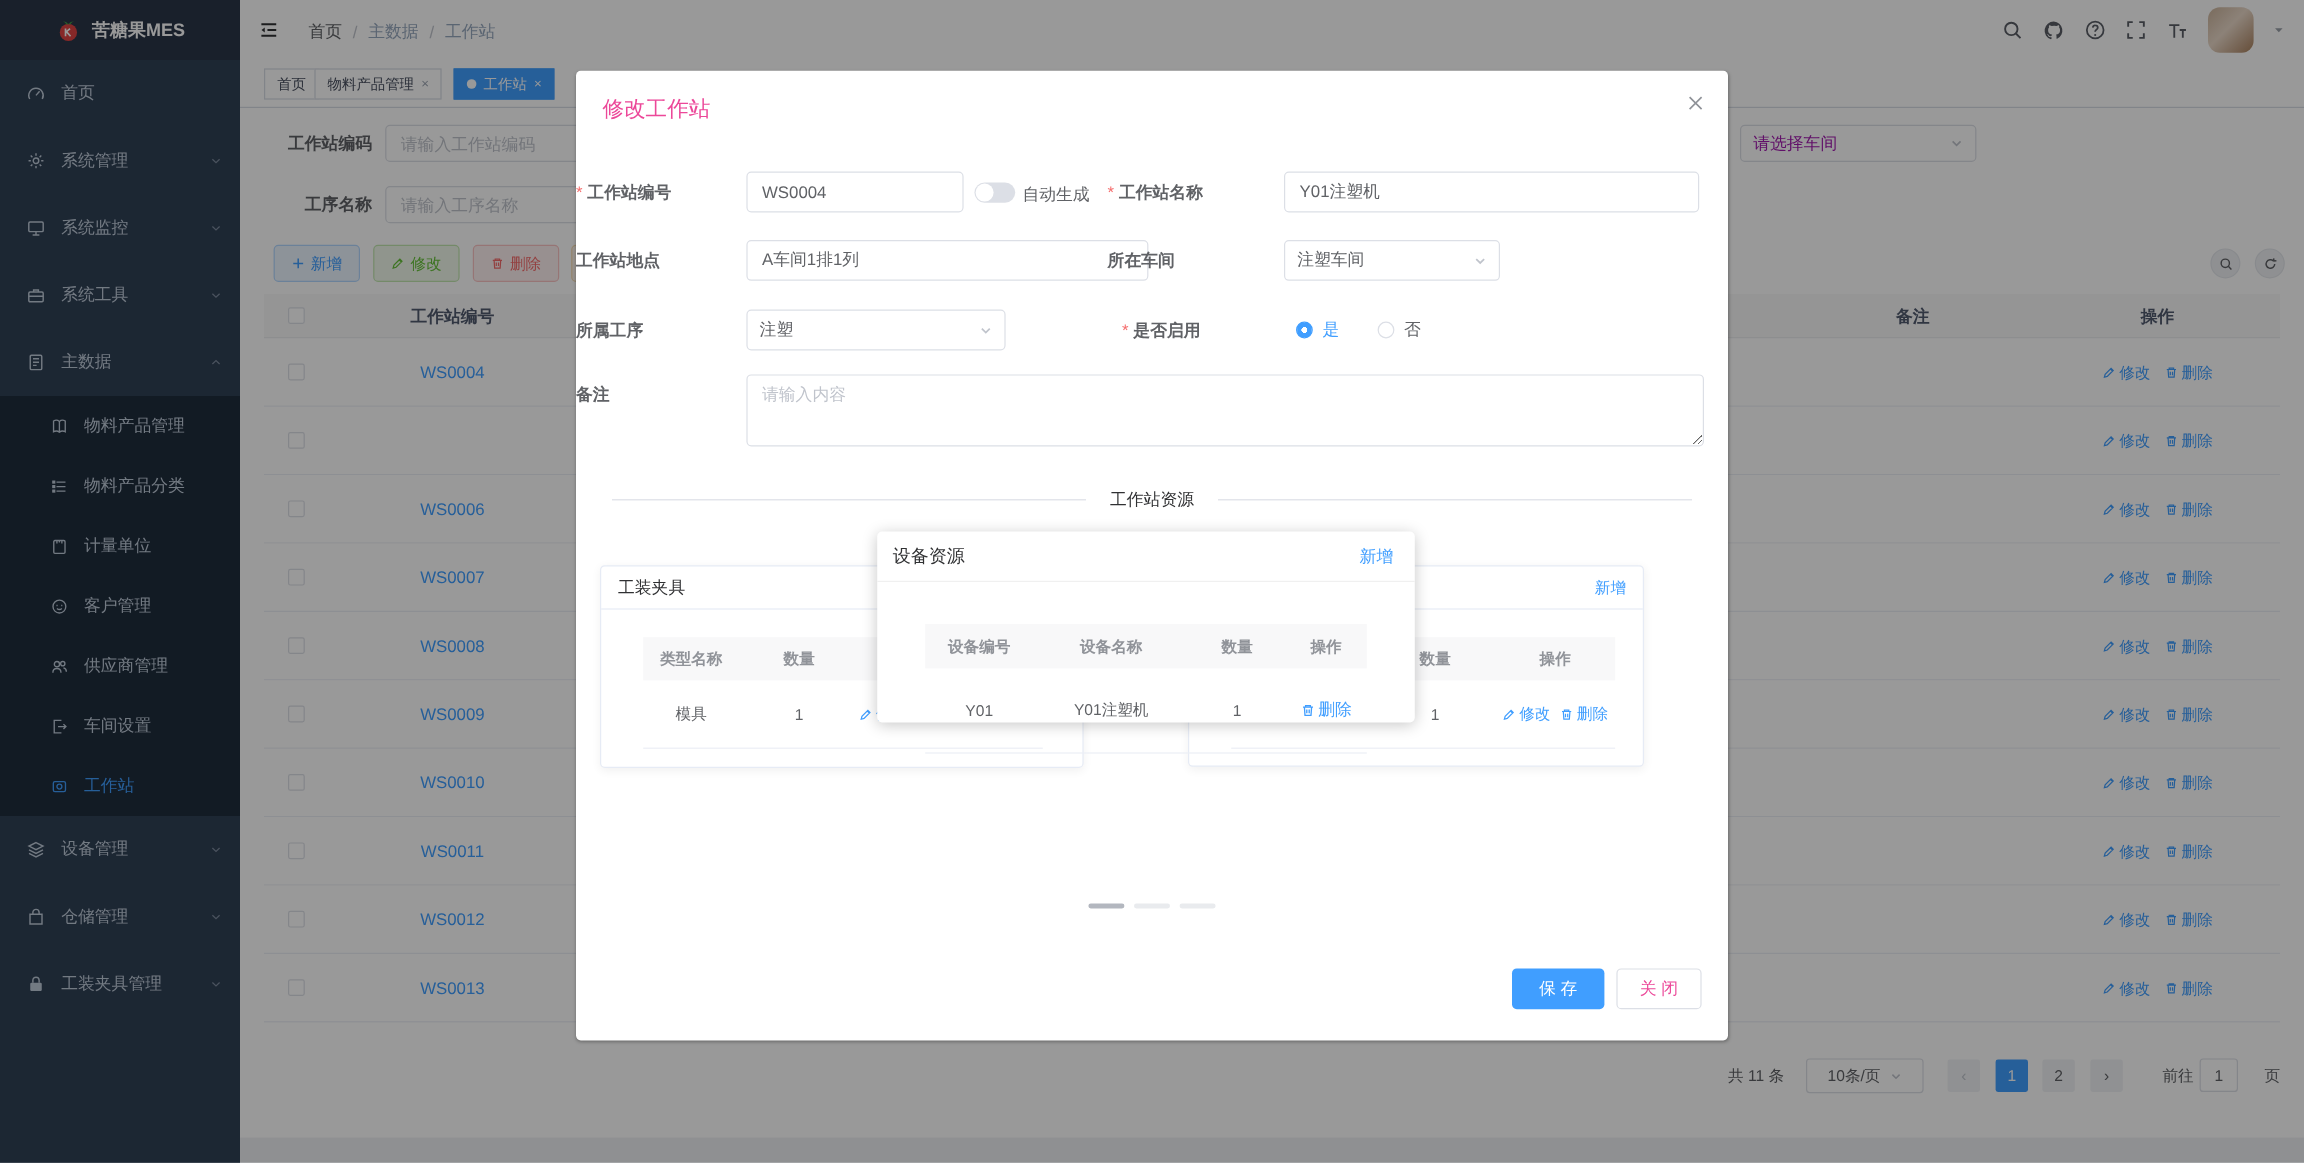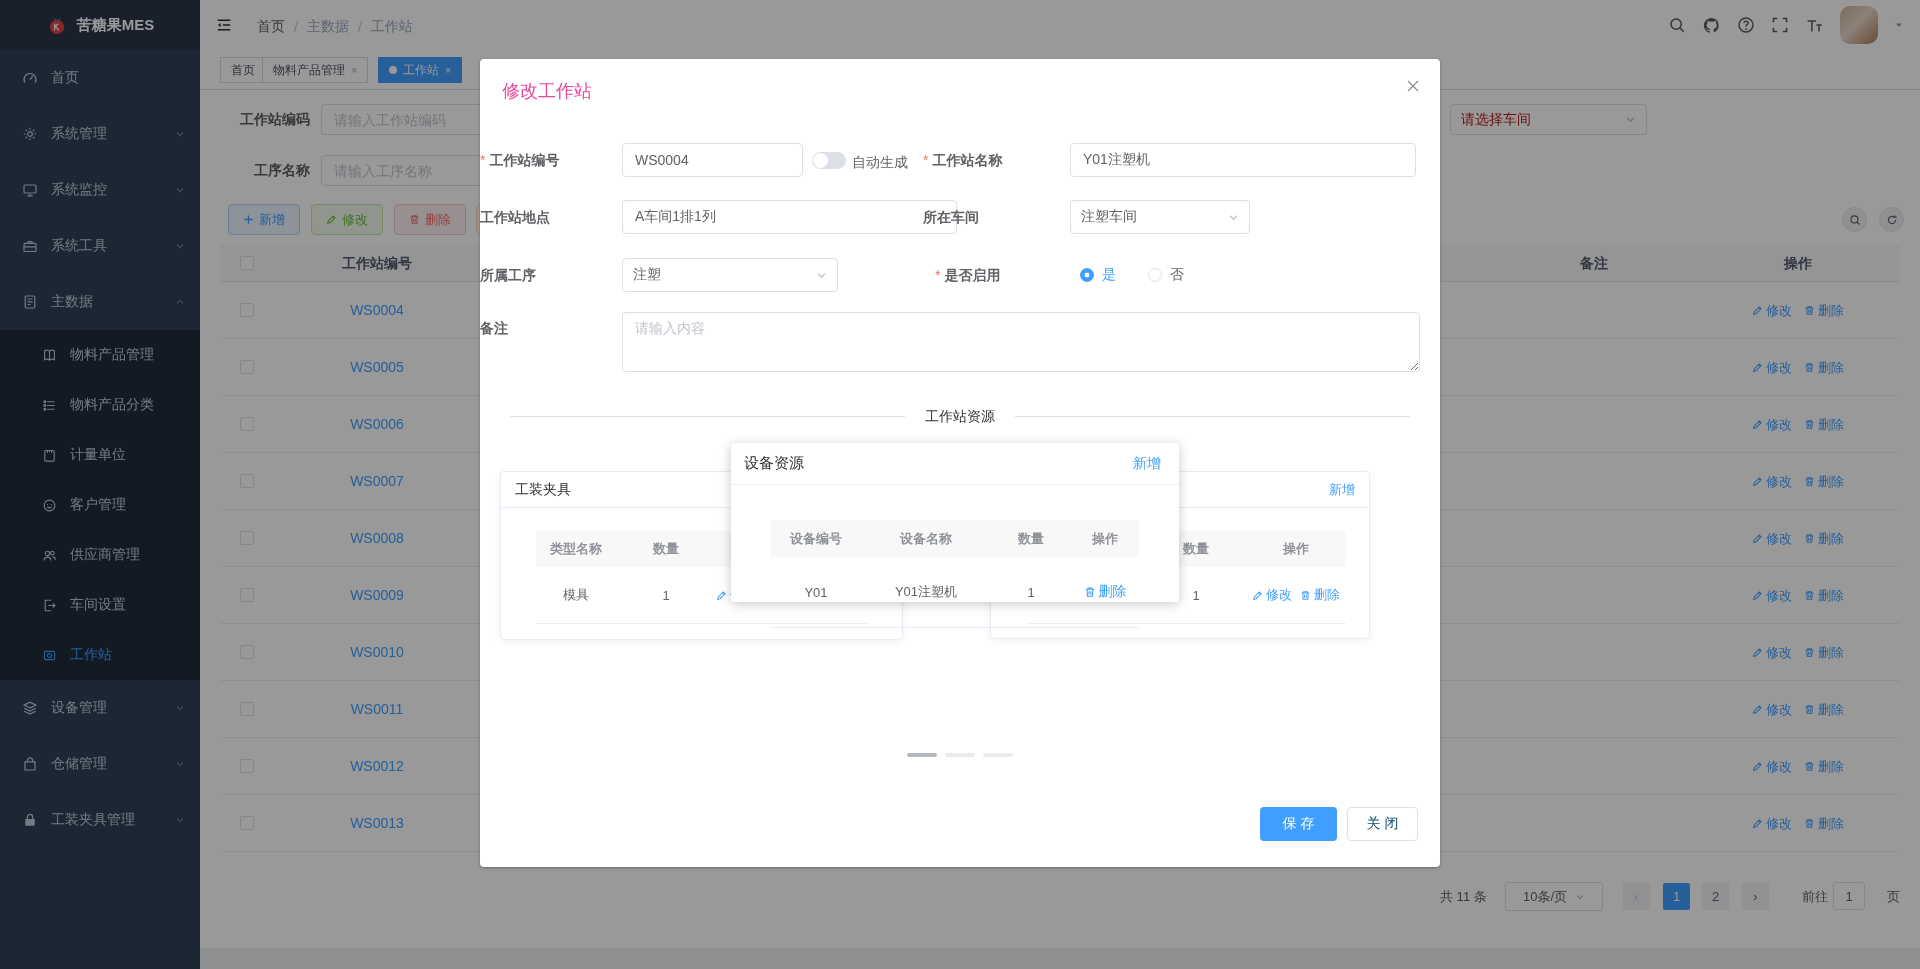--- a/index.html
+++ b/index.html
@@ -26,21 +26,21 @@
 .tagbar{position:absolute;left:0;top:50px;width:100%;height:40px;background:#fff;border-bottom:1px solid #d8dce5}
 .tag{position:absolute;top:7px;height:26px;display:inline-flex;align-items:center;gap:6px;padding:0 10px;border:1px solid #d8dce5;background:#fff;font-size:12px;color:#495060;cursor:pointer;white-space:nowrap}
 .tag .x{font-size:11px;color:#9aa3b0}
 .tag.active{background:var(--accent,#409eff);border-color:var(--accent,#409eff);color:#fff}
 .tag.active .x{color:#fff}
 .tag .dot{width:8px;height:8px;border-radius:50%;background:#fff}
 .flabel{position:absolute;font-weight:700;color:#606266;font-size:14px;text-align:right}
 .inp{position:absolute;border:1px solid #dcdfe6;border-radius:4px;background:#fff;font-size:14px;color:#606266;padding:0 12px;outline:none}
 .inp::placeholder{color:#c0c4cc}
 .sel{position:absolute;border:1px solid #dcdfe6;border-radius:4px;background:#fff;display:flex;align-items:center;justify-content:space-between;padding:0 10px;font-size:14px;cursor:pointer}
-.sel .ph{color:#b91c1c}
+.sel .ph{color:#a21caf}
 .tbtn{position:absolute;height:31px;border-radius:4px;font-size:13px;display:inline-flex;align-items:center;gap:5px;padding:0 14px;cursor:pointer;border:1px solid}
 .b-blue{background:#ecf5ff;border-color:#b3d8ff;color:#409eff}
 .b-green{background:#f0f9eb;border-color:#c2e7b0;color:#67c23a}
 .b-red{background:#fef0f0;border-color:#fbc4c4;color:#f56c6c}
 .b-yellow{background:#fdf6ec;border-color:#f5dab1;color:#e6a23c}
 .cbtn{position:absolute;width:25px;height:25px;border-radius:50%;background:#eff1f4;border:1px solid #e3e6eb;display:flex;align-items:center;justify-content:center;color:#606266;cursor:pointer}
 .thead{position:absolute;left:20px;top:245px;width:1680px;height:37px;background:#f8f8f9;border-bottom:1px solid #e8eaec}
 .th{position:absolute;top:0;height:37px;line-height:37px;text-align:center;font-weight:bold;color:#515a6e;font-size:14px}
 .trow{position:absolute;left:20px;width:1680px;height:57px;border-bottom:1px solid #ebeef5;background:#fff}
 .cb{position:absolute;width:14px;height:14px;border:1px solid #dcdfe6;border-radius:2px;background:#fff;cursor:pointer}
@@ -77,21 +77,21 @@
 .rcard{position:absolute;background:#fff;border:1px solid #e6ebf5;border-radius:4px;box-shadow:0 2px 8px rgba(0,0,0,.06)}
 .chd{height:36px;border-bottom:1px solid #e6ebf5;display:flex;align-items:center;padding:0 14px;font-size:14px;color:#303133}
 .addlnk{margin-left:auto;color:var(--accent,#409eff);font-size:13px;cursor:pointer}
 .ctbl{position:absolute}
 .throw{display:flex;height:36px;background:#f8f8f9;align-items:center;font-size:13px;font-weight:bold;color:#909399}
 .tdrow{display:flex;height:57px;align-items:center;border-bottom:1px solid #ebeef5;font-size:13px;color:#606266}
 .cell{text-align:center;display:flex;align-items:center;justify-content:center;gap:10px}
 .dash{position:absolute;top:694px;width:30px;height:4px;border-radius:2px;cursor:pointer}
 .dbtn{position:absolute;height:34px;border-radius:4px;font-size:14px;display:flex;align-items:center;justify-content:center;cursor:pointer}
 .dbtn.save{left:780px;top:748px;width:77px;background:var(--accent,#409eff);color:#fff}
-.dbtn.cls{left:867px;top:748px;width:71px;background:#fff;border:1px solid #dcdfe6;color:#0c4a6e}
+.dbtn.cls{left:867px;top:748px;width:71px;background:#fff;border:1px solid #dcdfe6;color:#ec4899}
 .pop{position:absolute;left:731px;top:443px;width:448px;height:159px;background:#fff;border-radius:4px;z-index:20;box-shadow:0 2px 12px rgba(0,0,0,.22)}
 .phd{height:42px;border-bottom:1px solid #f0f0f0;display:flex;align-items:center;padding:0 18px 0 13px;font-size:15px;color:#303133}
 </style>
 </head>
 <body>
 
 <aside class="sb">
   <div class="sb-logo">
     <svg width="22" height="22" viewBox="0 0 22 22">
         <circle cx="11" cy="13" r="7.2" fill="#e04343"></circle>
@@ -351,21 +351,20 @@
         <a class="lnk">
           <svg width="11" height="11" viewBox="0 0 12 12" fill="none" stroke="currentColor" stroke-width="1.1">
             <path d="M1.8 3.2h8.4M4 3.2V2h4v1.2M3 3.2l.5 7h5l.5-7M5 5.2v3.2M7 5.2v3.2"></path>
           </svg>
           <span>删除</span>
         </a>
       </span>
   </div>
   <div class="trow" style="top:339px">
     <span class="cb" style="left:20px;top:21px"></span>
-    <span class="rid" style="left:77px">WS0005</span>
     <span class="rops" style="left:1498px;width:160px">
         <a class="lnk">
           <svg width="11" height="11" viewBox="0 0 12 12" fill="none" stroke="currentColor" stroke-width="1.1">
             <path d="M1.8 10.2l.7-2.6 5.4-5.4 1.9 1.9-5.4 5.4zM7.3 2.8l1.9 1.9"></path>
           </svg>
           <span>修改</span>
         </a>
         <a class="lnk">
           <svg width="11" height="11" viewBox="0 0 12 12" fill="none" stroke="currentColor" stroke-width="1.1">
             <path d="M1.8 3.2h8.4M4 3.2V2h4v1.2M3 3.2l.5 7h5l.5-7M5 5.2v3.2M7 5.2v3.2"></path>

